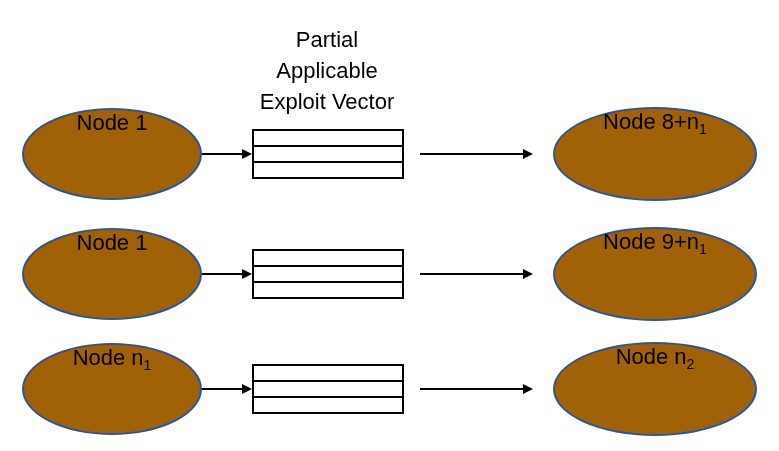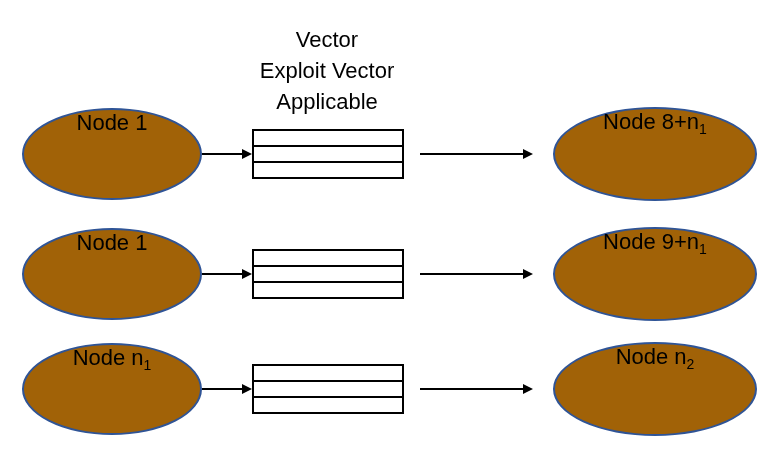--- a/index.html
+++ b/index.html
@@ -82,23 +82,23 @@
   }
   .d1 { top: calc(33.3% - 1px); }
   .d2 { top: calc(66.6% - 1px); }
 </style>
 </head>
 <body>
 
 <div class="canvas">
 
   <div class="title">
-    <div>Vector</div>
+    <div>Partial</div>
+    <div>Applicable</div>
     <div>Exploit Vector</div>
-    <div>Applicable</div>
   </div>
 
   <div class="row row1">
     <div class="ellipse src">
       <span class="label"><span>Node 1</span><sub></sub></span>
     </div>
     <div class="arrow short">
       <div class="shaft"></div>
       <div class="head"></div>
     </div>

